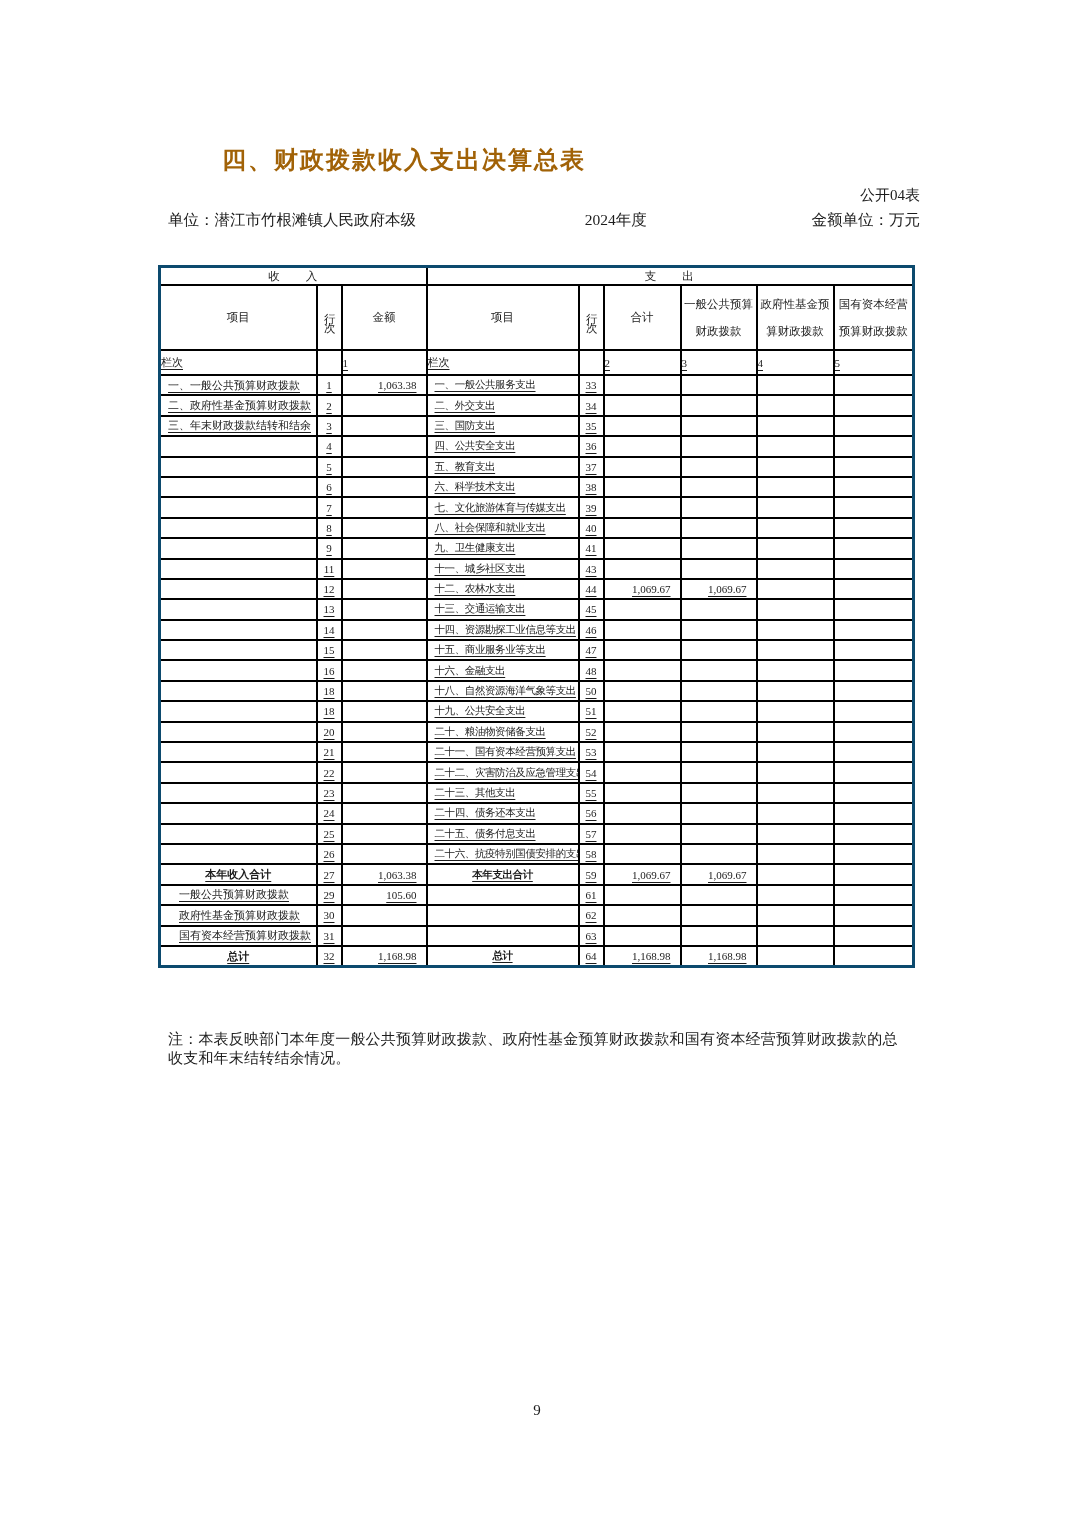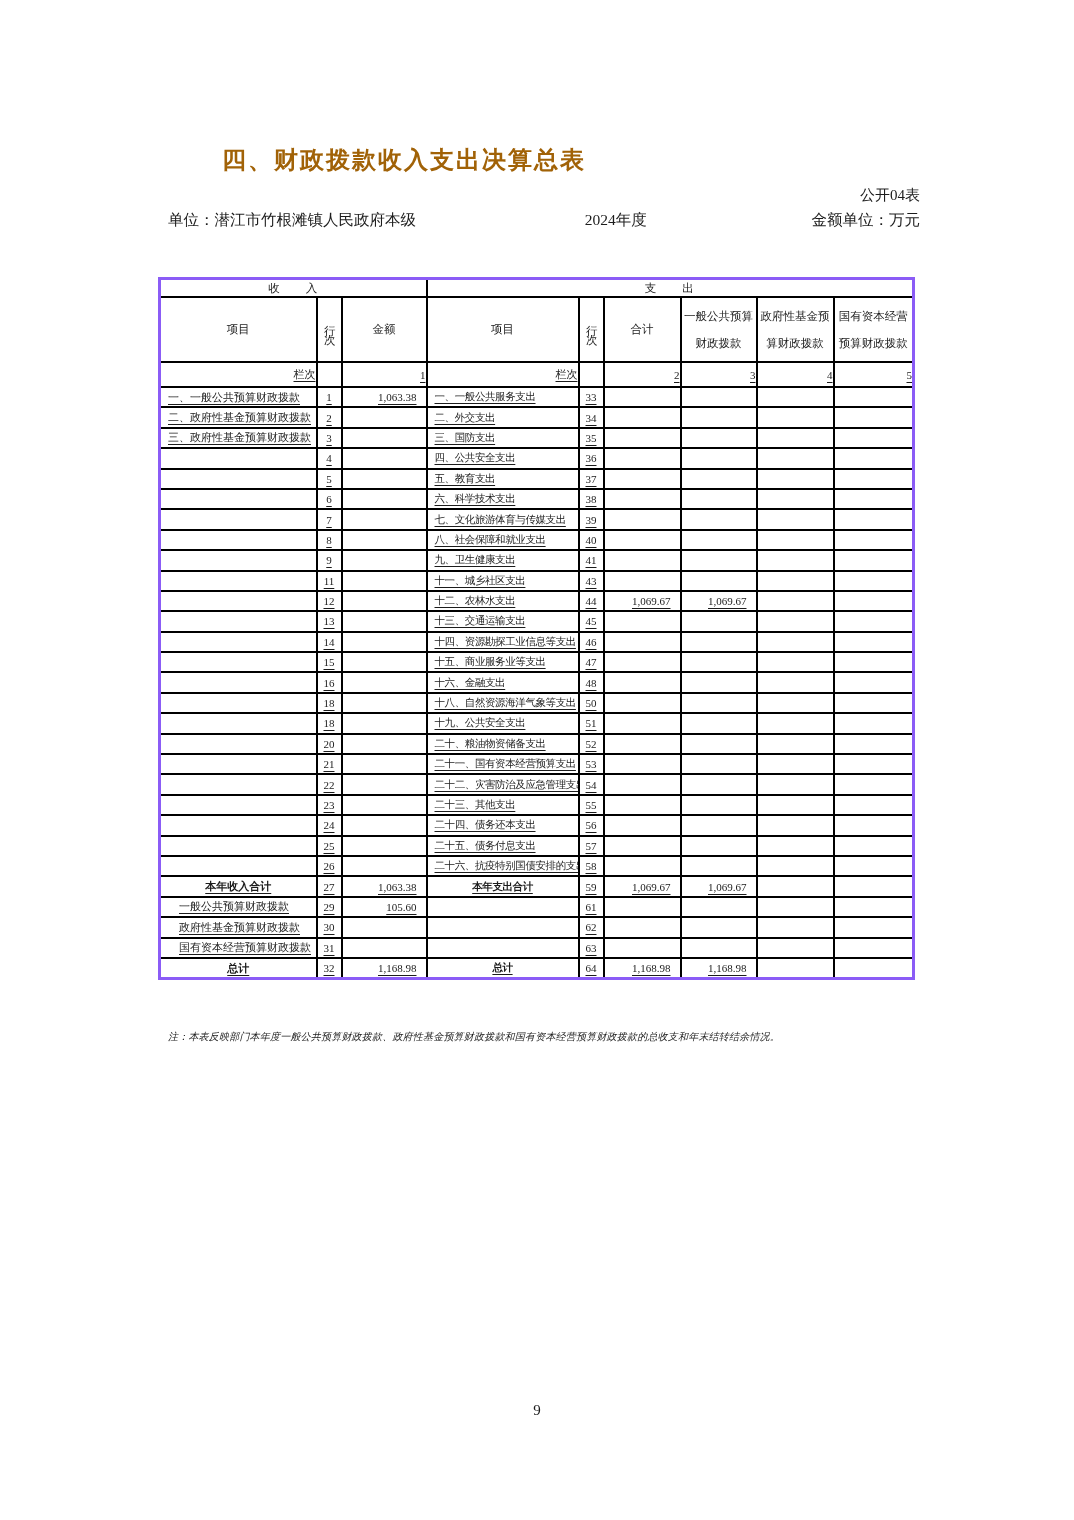--- a/index.html
+++ b/index.html
@@ -17,50 +17,49 @@
   }
   .meta-row{
     position:absolute;left:168px;top:208px;width:752px;
     display:flex;justify-content:space-between;align-items:flex-end;
     font-size:15.5px;line-height:24px;
   }
   .meta-unit{width:252px;}
   .main-table{
     position:absolute;left:158px;top:265px;width:754px;
     border-collapse:collapse;table-layout:fixed;
-    border:3px solid #8b5cf6;
-    margin-top:12px;
+    border:3px solid #0c4a6e;
   }
   .main-table td{
     border:2px solid #000;
     font-size:11px;
     height:18.4px;
     padding:0;
     overflow:hidden;
     white-space:nowrap;
     vertical-align:middle;
     color:#1c1c1c;
   }
   tr.section-row td{height:16px;text-align:center;font-size:11.5px;letter-spacing:1px;}
   tr.header-row td{height:63px;text-align:center;font-size:11.5px;white-space:pre-line;line-height:27px;}
-  tr.lanci-row td{height:23px;text-align:right;}
+  tr.lanci-row td{height:23px;text-align:left;}
   td.item{text-align:left;padding-left:7px;}
   td.ex{font-size:10.5px;letter-spacing:-0.4px;}
   td.num{text-align:center;}
   td.amt{text-align:right;padding-right:9px;}
   td.total{text-align:center;font-weight:bold;padding-left:0;}
   td.indent{padding-left:18px;}
   .u{text-decoration:underline;text-underline-offset:3px;text-decoration-thickness:1px;}
   .vertical{
     writing-mode:vertical-rl;text-orientation:upright;
     letter-spacing:9px;display:inline-block;line-height:1;
   }
   .note{
     position:absolute;left:168px;top:1030px;width:740px;
-    font-size:10px;letter-spacing:0.2px;font-style:italic;
+    font-size:15px;letter-spacing:0.2px;
   }
   .page-number{
     position:absolute;left:0;top:1402px;width:100%;
     text-align:center;font-size:15px;
   }
 </style>
 </head>
 <body>
 
 <div class="page-title">四、财政拨款收入支出决算总表</div>
@@ -132,21 +131,21 @@
         <td class="num"><span class="u">2</span></td>
         <td class="amt"></td>
         <td class="item ex"><span class="u">二、外交支出</span></td>
         <td class="num"><span class="u">34</span></td>
         <td class="amt"></td>
         <td class="amt"></td>
         <td class="amt"></td>
         <td class="amt"></td>
       </tr>
       <tr>
-        <td class="item"><span class="u">三、政府性基金预算财政拨款</span></td>
+        <td class="item"><span class="u">三、年末财政拨款结转和结余</span></td>
         <td class="num"><span class="u">3</span></td>
         <td class="amt"></td>
         <td class="item ex"><span class="u">三、国防支出</span></td>
         <td class="num"><span class="u">35</span></td>
         <td class="amt"></td>
         <td class="amt"></td>
         <td class="amt"></td>
         <td class="amt"></td>
       </tr>
       <tr>

